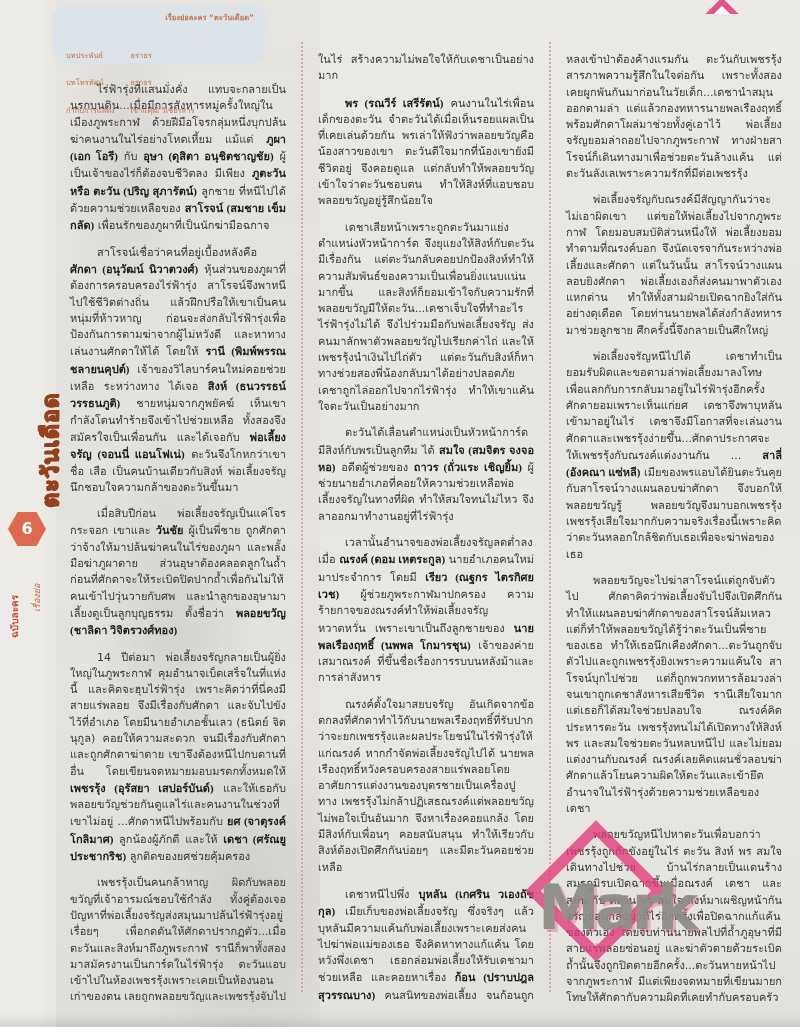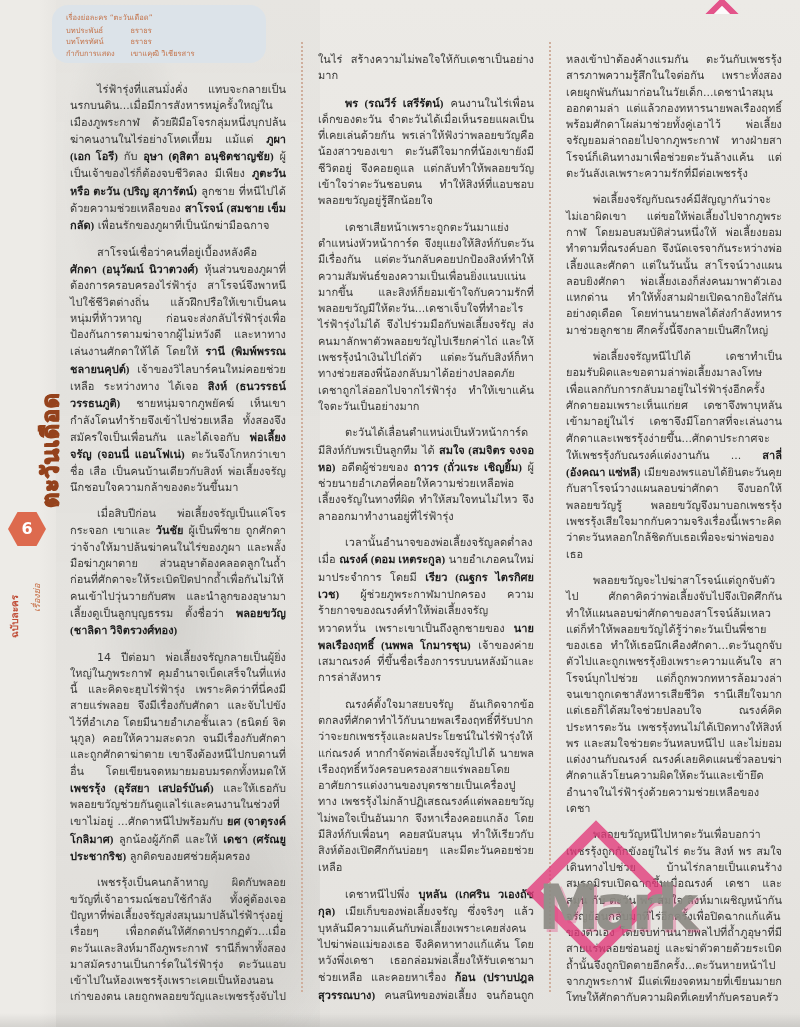--- a/index.html
+++ b/index.html
@@ -27,22 +27,22 @@
       clip-path:polygon(25% 0,75% 0,100% 50%,75% 100%,25% 100%,0 50%);
       color:#fff;font-size:16px;font-weight:bold;line-height:34px;text-align:center;}
   .script-vert{position:absolute;left:30px;top:612px;transform:rotate(-90deg);transform-origin:0 0;
       width:58px;font-size:9px;font-style:italic;color:#c56a40;white-space:nowrap;}
   .edition-vert{position:absolute;left:7px;top:638px;transform:rotate(-90deg);transform-origin:0 0;
       width:66px;font-size:10px;font-weight:bold;color:#c14f3a;white-space:nowrap;}
 
   
   .header-box{position:absolute;left:52px;top:5px;width:188px;height:46px;background:#dce3e9;
       border-radius:16px;padding:7px 12px 5px 14px;font-size:7.5px;line-height:1.55;color:#c4734a;}
-  .hb-title{font-weight:normal;margin-bottom:1px;}
-  .hb-row .lbl{display:inline-block;width:62px;}
+  .hb-title{font-weight:bold;margin-bottom:10px;text-align:right;}
+  .hb-row .lbl{display:inline-block;width:62px;margin-top:16px;}
 
   
   .corner-mark{position:absolute;top:0;right:56px;width:46px;height:14px;overflow:hidden;opacity:.85;}
   .corner-mark::before{content:"";position:absolute;top:4px;left:8px;width:20px;height:20px;
       border:6px solid #e23a7a;transform:rotate(45deg);background:#fff;}
 
   
   .columns{position:absolute;left:60px;top:42px;width:736px;display:flex;}
   .col{width:236px;height:960px;overflow:hidden;font-size:11px;line-height:16.3px;
        text-align:justify;color:#3a3a38;}

